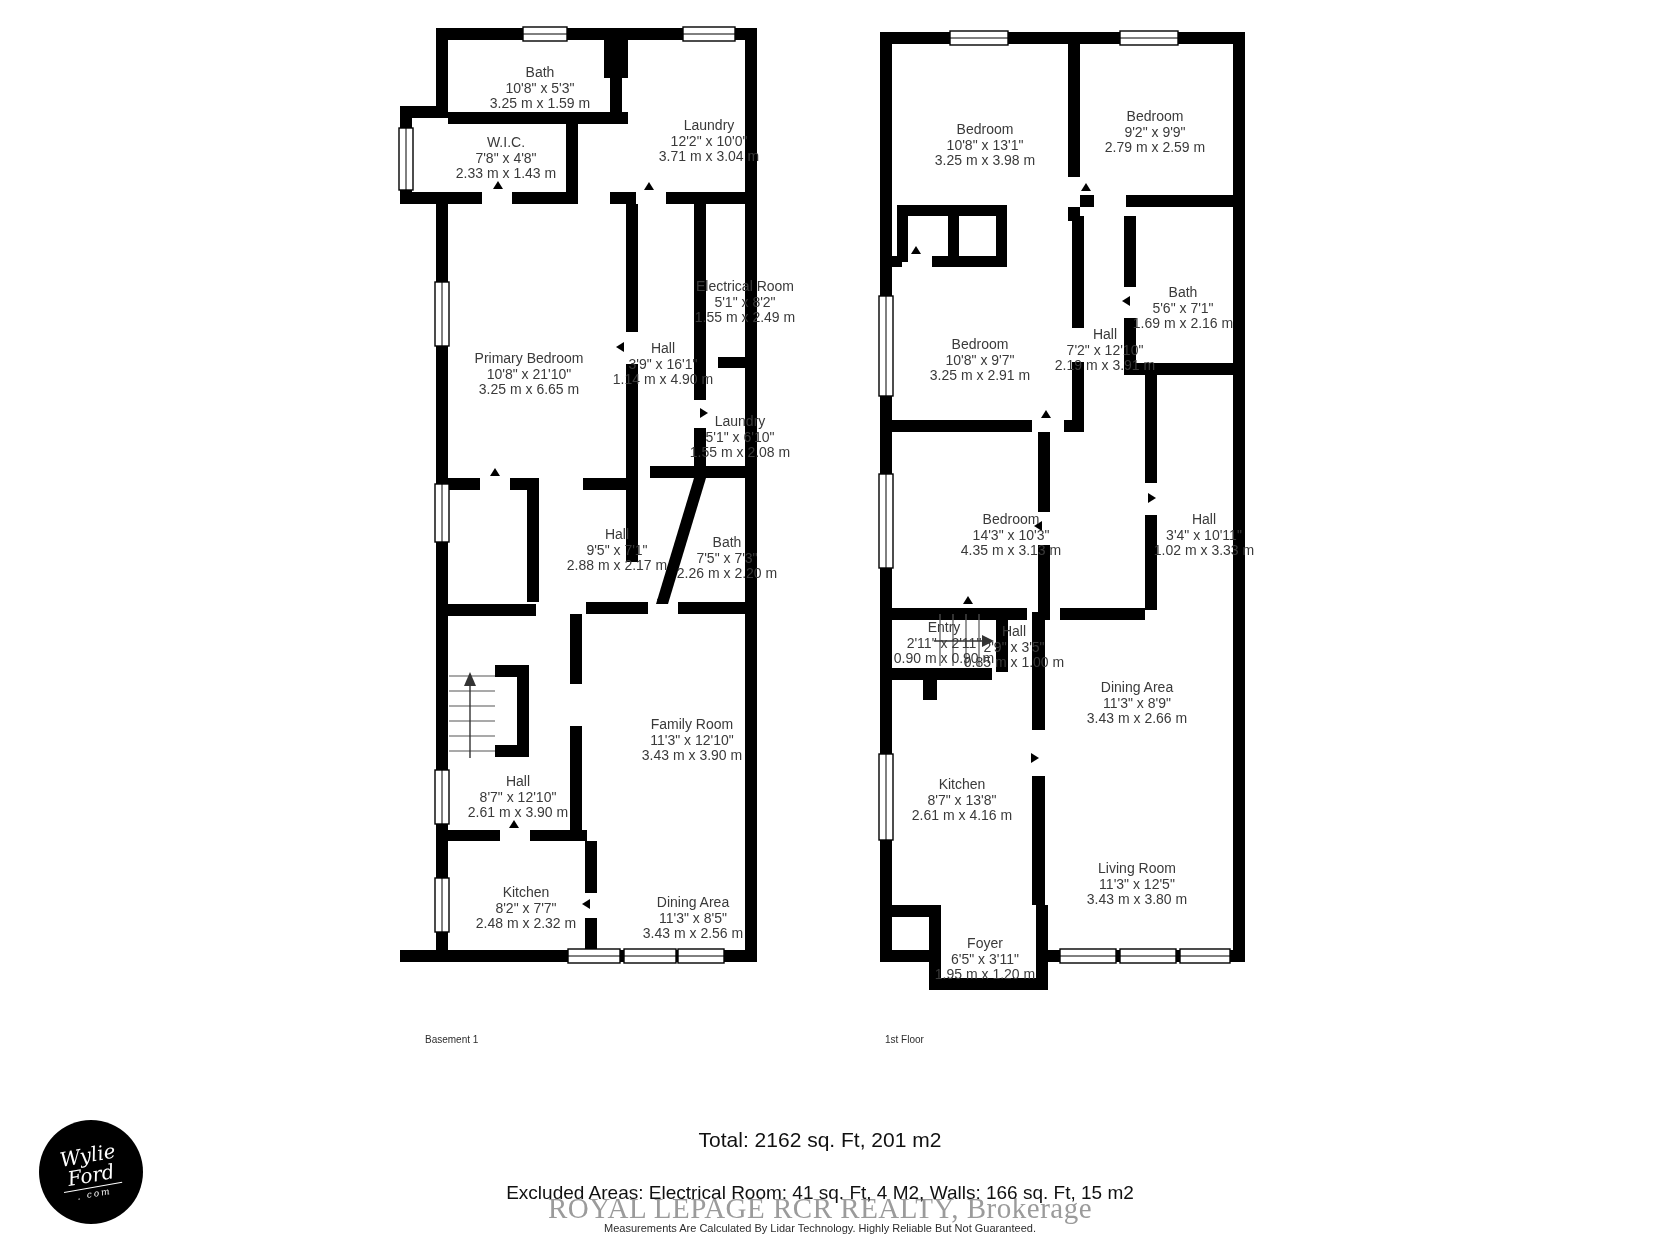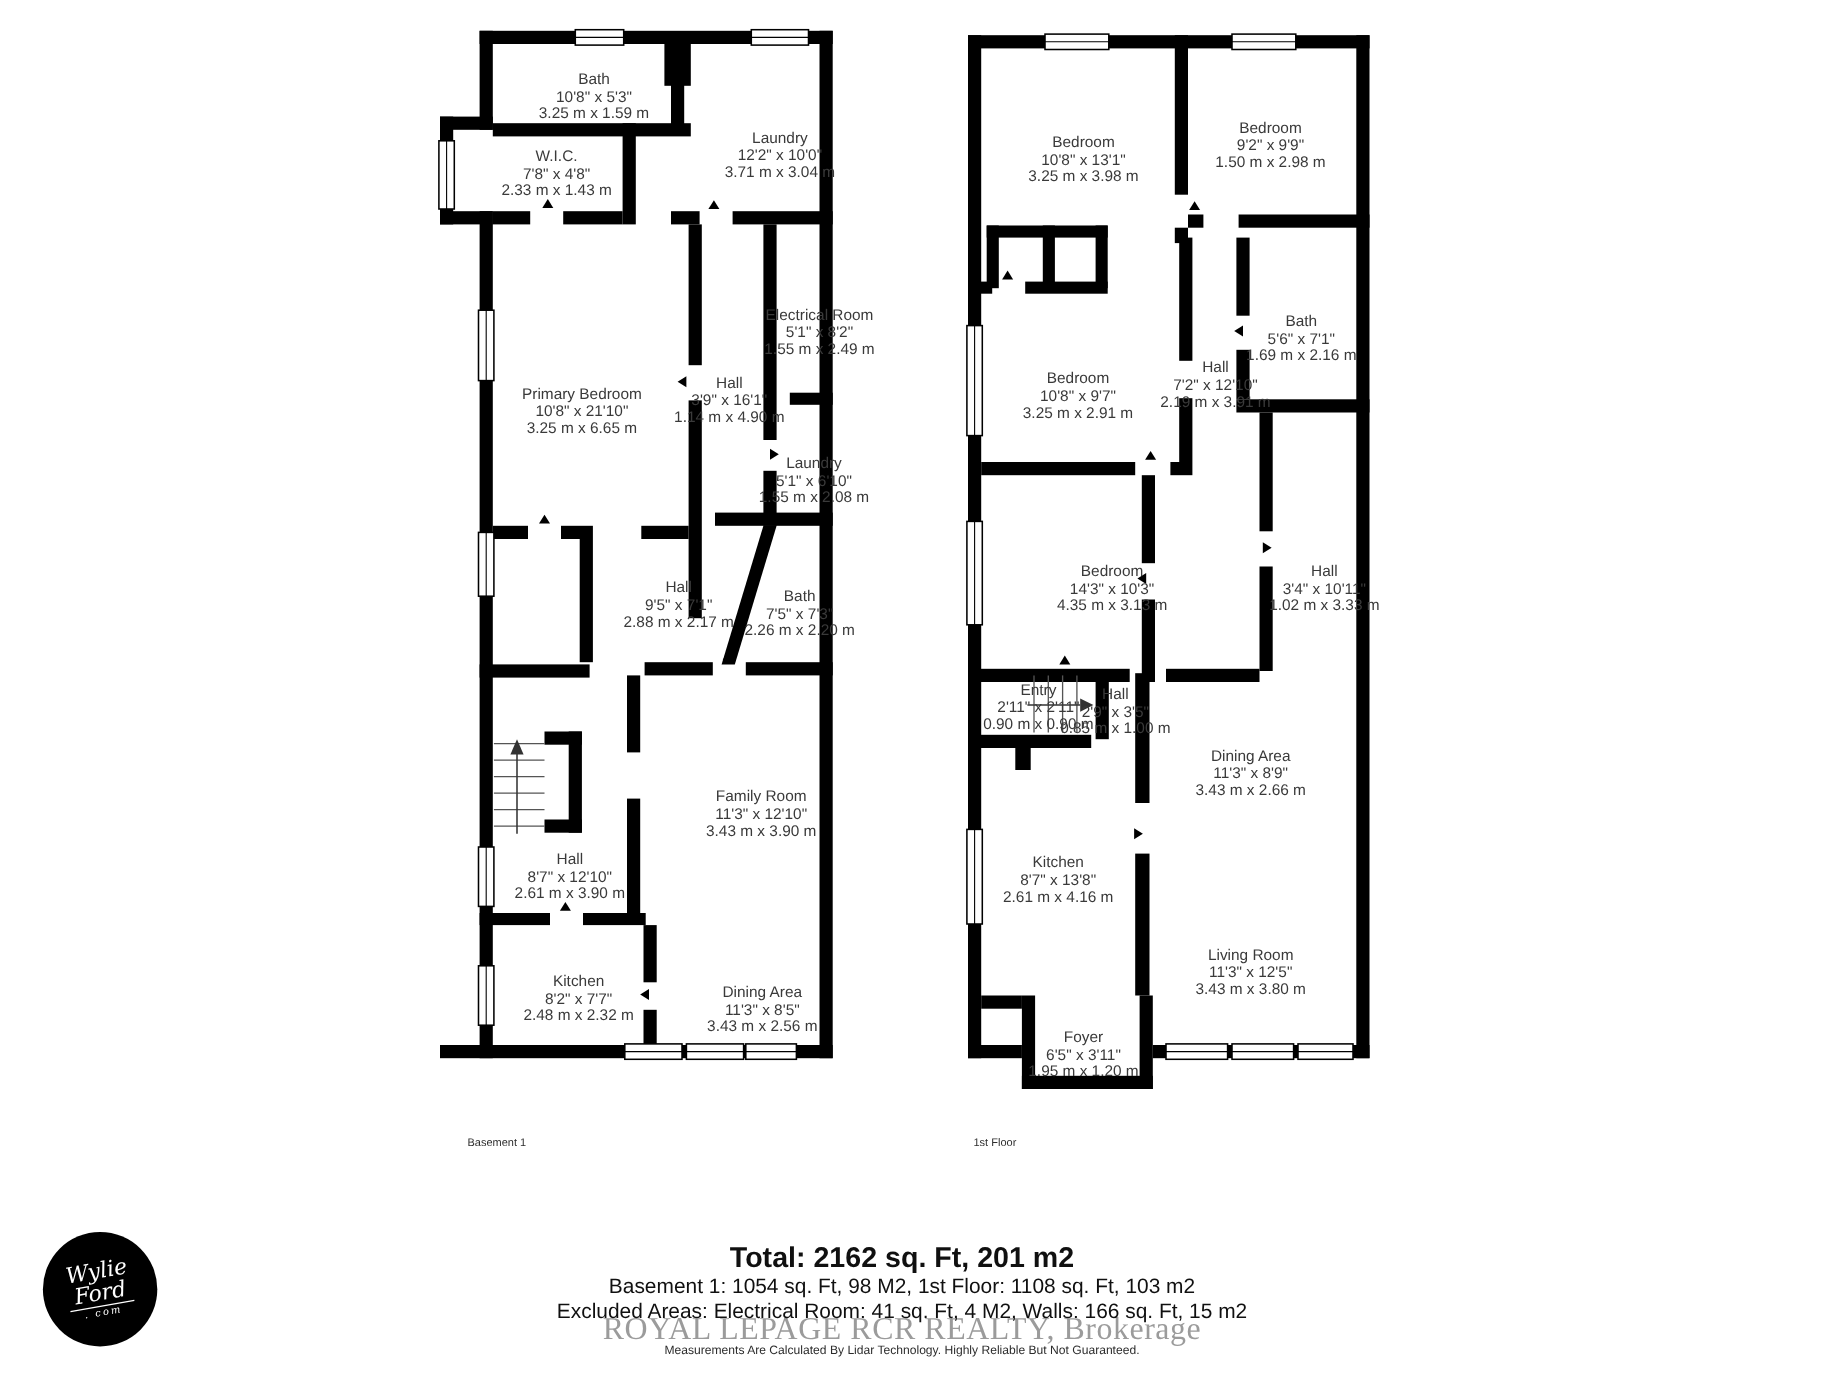--- a/index.html
+++ b/index.html
@@ -5,21 +5,21 @@
   html,body{margin:0;padding:0;background:#ffffff;}
   .canvas{position:relative;width:1680px;height:1260px;background:#fff;overflow:hidden;
           font-family:"Liberation Sans",sans-serif;}
   .plan-svg{position:absolute;left:0;top:0;z-index:1;}
   .room{position:absolute;transform:translate(-50%,-50%);text-align:center;color:#3a3a3a;
         font-size:14px;line-height:15.6px;white-space:nowrap;z-index:5;}
   .room span{display:block;}
   .floor-label{position:absolute;font-size:10px;color:#2d2d2d;z-index:5;}
   .sumline{position:absolute;left:820px;transform:translateX(-50%);white-space:nowrap;
            color:#101010;text-align:center;}
-  .sum-total{top:1128px;font-size:26px;font-weight:bold;z-index:6;}
+  .sum-total{top:1128px;font-size:21px;font-weight:normal;z-index:6;}
   .sum-floors{top:1159px;font-size:19px;z-index:6;}
   .sum-excluded{top:1182px;font-size:19px;z-index:7;}
   .watermark{top:1192px;font-size:29px;color:#9b9b9b;letter-spacing:0.5px;z-index:4;font-family:Liberation Serif, serif;}
   .disclaimer{top:1222px;font-size:11px;color:#2c2c2c;z-index:6;}
   .logo{position:absolute;left:39px;top:1120px;width:104px;height:104px;border-radius:50%;
         background:#000;z-index:6;display:flex;align-items:center;justify-content:center;}
   .logo-inner{transform:rotate(-10deg);text-align:center;color:#fff;
               font-family:"DejaVu Serif",serif;font-style:italic;line-height:20px;}
   .logo-l1{font-size:20px;}
   .logo-l2{font-size:20px;border-bottom:1px solid #fff;padding:0 6px 2px 6px;}
@@ -257,21 +257,21 @@
   </div>
 
   <div class="room" style="left:985px;top:145px">
     <span>Bedroom</span>
     <span>10'8" x 13'1"</span>
     <span>3.25 m x 3.98 m</span>
   </div>
   <div class="room" style="left:1155px;top:132px">
     <span>Bedroom</span>
     <span>9'2" x 9'9"</span>
-    <span>1.50 m x 2.98 m</span>
+    <span>2.79 m x 2.59 m</span>
   </div>
   <div class="room" style="left:980px;top:360px">
     <span>Bedroom</span>
     <span>10'8" x 9'7"</span>
     <span>3.25 m x 2.91 m</span>
   </div>
   <div class="room" style="left:1105px;top:350px">
     <span>Hall</span>
     <span>7'2" x 12'10"</span>
     <span>2.19 m x 3.91 m</span>
@@ -320,21 +320,20 @@
     <span>Foyer</span>
     <span>6'5" x 3'11"</span>
     <span>1.95 m x 1.20 m</span>
   </div>
 
   <div class="floor-label" style="left:425px;top:1034px">Basement 1</div>
   <div class="floor-label" style="left:885px;top:1034px">1st Floor</div>
 
   <div class="sumline watermark">ROYAL LEPAGE RCR REALTY, Brokerage</div>
   <div class="sumline sum-total">Total: 2162 sq. Ft, 201 m2</div>
-  <div class="sumline sum-floors">Basement 1: 1054 sq. Ft, 98 M2, 1st Floor: 1108 sq. Ft, 103 m2</div>
   <div class="sumline sum-excluded">Excluded Areas: Electrical Room: 41 sq. Ft, 4 M2, Walls: 166 sq. Ft, 15 m2</div>
   <div class="sumline disclaimer">Measurements Are Calculated By Lidar Technology. Highly Reliable But Not Guaranteed.</div>
 
   <div class="logo">
     <div class="logo-inner">
       <div class="logo-l1">Wylie</div>
       <div class="logo-l2">Ford</div>
       <div class="logo-l3">. com</div>
     </div>
   </div>

